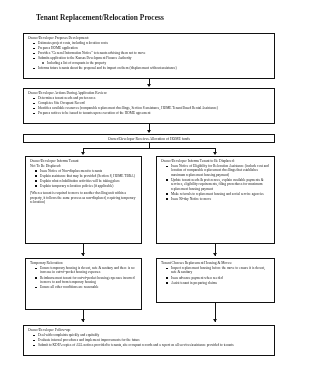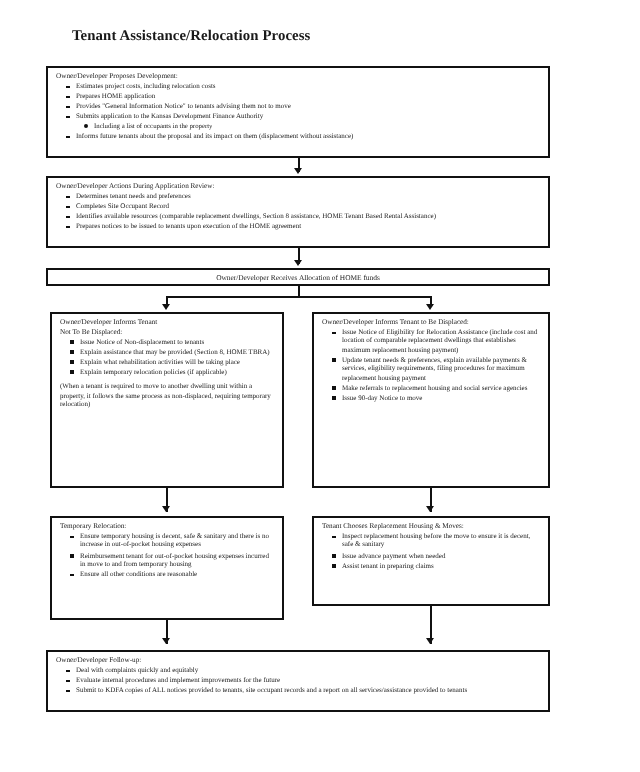--- a/index.html
+++ b/index.html
@@ -119,21 +119,21 @@
     border-left: 2.2px solid transparent;
     border-right: 2.2px solid transparent;
     border-top: 3px solid #111;
   }
 </style>
 </head>
 <body>
 
 <div class="page">
 
-  <div class="title">Tenant Assistance/Relocation Process</div>
+  <div class="title">Tenant Replacement/Relocation Process</div>
 
   <div class="box" style="left:23px; top:33px; width:252px; height:46px;">
     <div class="box-head">Owner/Developer Proposes Development:</div>
     <ul class="lvl1">
       <li>Estimates project costs, including relocation costs</li>
       <li>Prepares HOME application</li>
       <li>Provides "General Information Notice" to tenants advising them not to move</li>
       <li>
         <span>Submits application to the Kansas Development Finance Authority</span>
         <ul class="lvl2">

